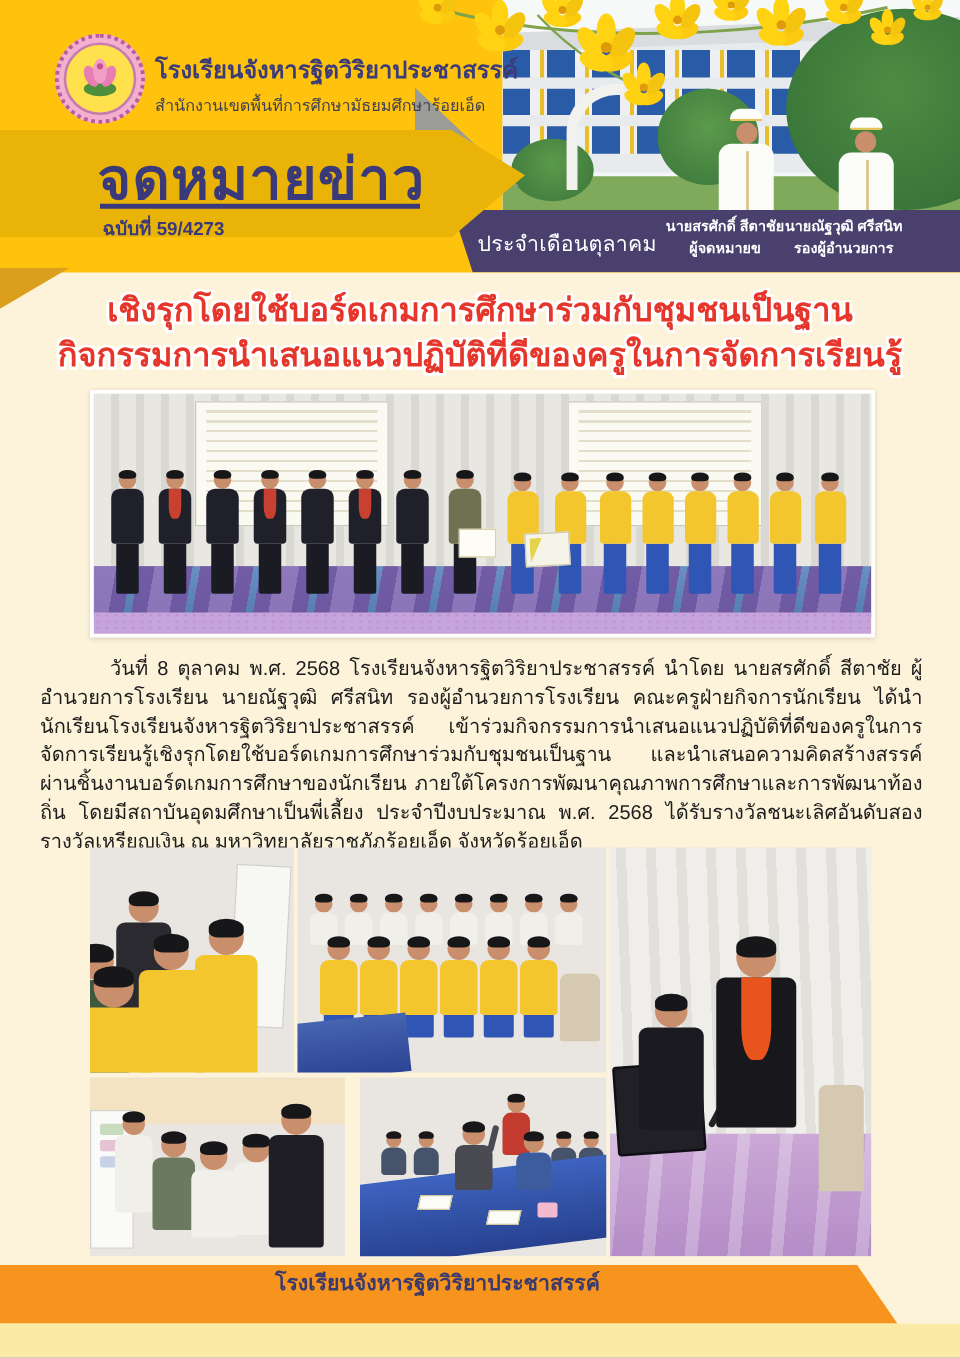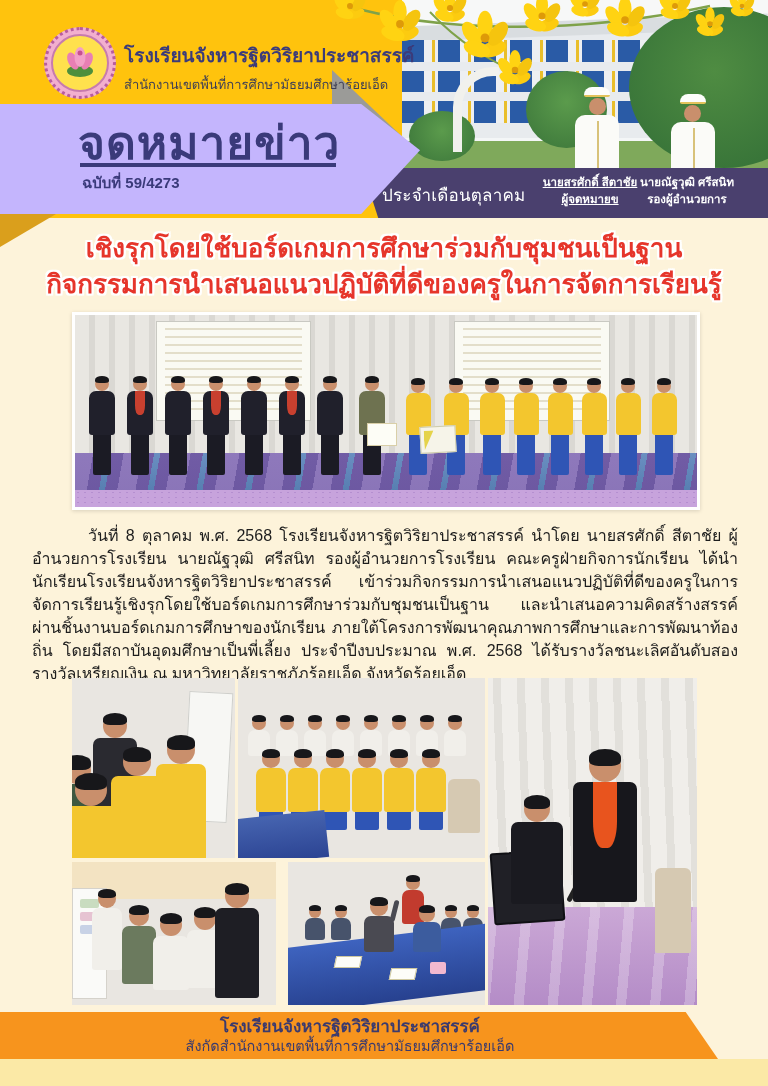--- a/index.html
+++ b/index.html
@@ -32,26 +32,26 @@
   
   .flower-cluster { position: absolute; left: 280px; top: -6px; width: 488px; height: 92px; pointer-events: none; }
 
   
   .purple-bar { position: absolute; left: 362px; top: 168px; width: 406px; height: 50px; background: #4A406E;
     clip-path: polygon(0 0, 100% 0, 100% 100%, 4% 100%); color: #fff; }
   .month-label { position: absolute; left: 20px; top: 13px; font-size: 17px; letter-spacing: .2px; }
   .admin-cap-block { position: absolute; top: 6px; width: 140px; text-align: center; font-weight: bold; }
   .admin-cap-block .nm { font-size: 11.5px; line-height: 1.5; }
   .admin-cap-block .ps { font-size: 11.5px; line-height: 1.4; }
-  .acb-1 { left: 158px; text-decoration: underline; } .acb-2 { left: 255px; }
+  .acb-1 { left: 148px; } .acb-2 { left: 243px; }
 
   
   .gray-fold { position: absolute; left: 332px; top: 70px; width: 84px; height: 84px;
     background: #9B9B98; clip-path: polygon(0 0, 100% 95%, 0 46%); }
-  .orange-band { position: absolute; left: 0; top: 104px; width: 420px; height: 110px; background: #c4b5fd;
+  .orange-band { position: absolute; left: 0; top: 104px; width: 420px; height: 86px; background: #eab308;
     clip-path: polygon(0 0, 86% 0, 100% 42%, 86% 100%, 0 100%); }
   .nl-title { position: absolute; left: 78px; top: 2px; font-size: 46px; font-weight: bold; color: #3A3A7A; letter-spacing: 1px; }
   .nl-underline { position: absolute; left: 80px; top: 59px; width: 256px; height: 4px; background: #3A3A7A; }
   .nl-issue { position: absolute; left: 82px; top: 67px; font-size: 15px; font-weight: bold; color: #3A3A7A; }
   .nl-date  { position: absolute; left: 82px; top: 87px; font-size: 15px; font-weight: bold; color: #3A3A7A; }
   .gold-fold { position: absolute; left: 0; top: 214px; width: 56px; height: 33px; background: #DA9F1C;
     clip-path: polygon(0 0, 100% 0, 0 100%); }
 
   
   .logo { position: absolute; left: 44px; top: 27px; width: 72px; height: 72px; border-radius: 50%;
@@ -612,18 +612,17 @@
       </div>
     <div class="lav-table"></div>
     <div class="laptop"></div>
     <div class="mic"></div>
     <div class="beige-chair" style="right:3%;top:58%;width:17%;height:26%;"></div>
   </div>
 
   <div class="footer-bar">
     <div class="footer-text">
       <div class="f1">โรงเรียนจังหารฐิตวิริยาประชาสรรค์</div>
-      <div class="f2">สังกัดสำนักงานเขตพื้นที่การศึกษามัธยมศึกษาร้อยเอ็ด</div>
     </div>
   </div>
   <div class="bottom-strip"></div>
 
 </div>
 
 </body></html>

